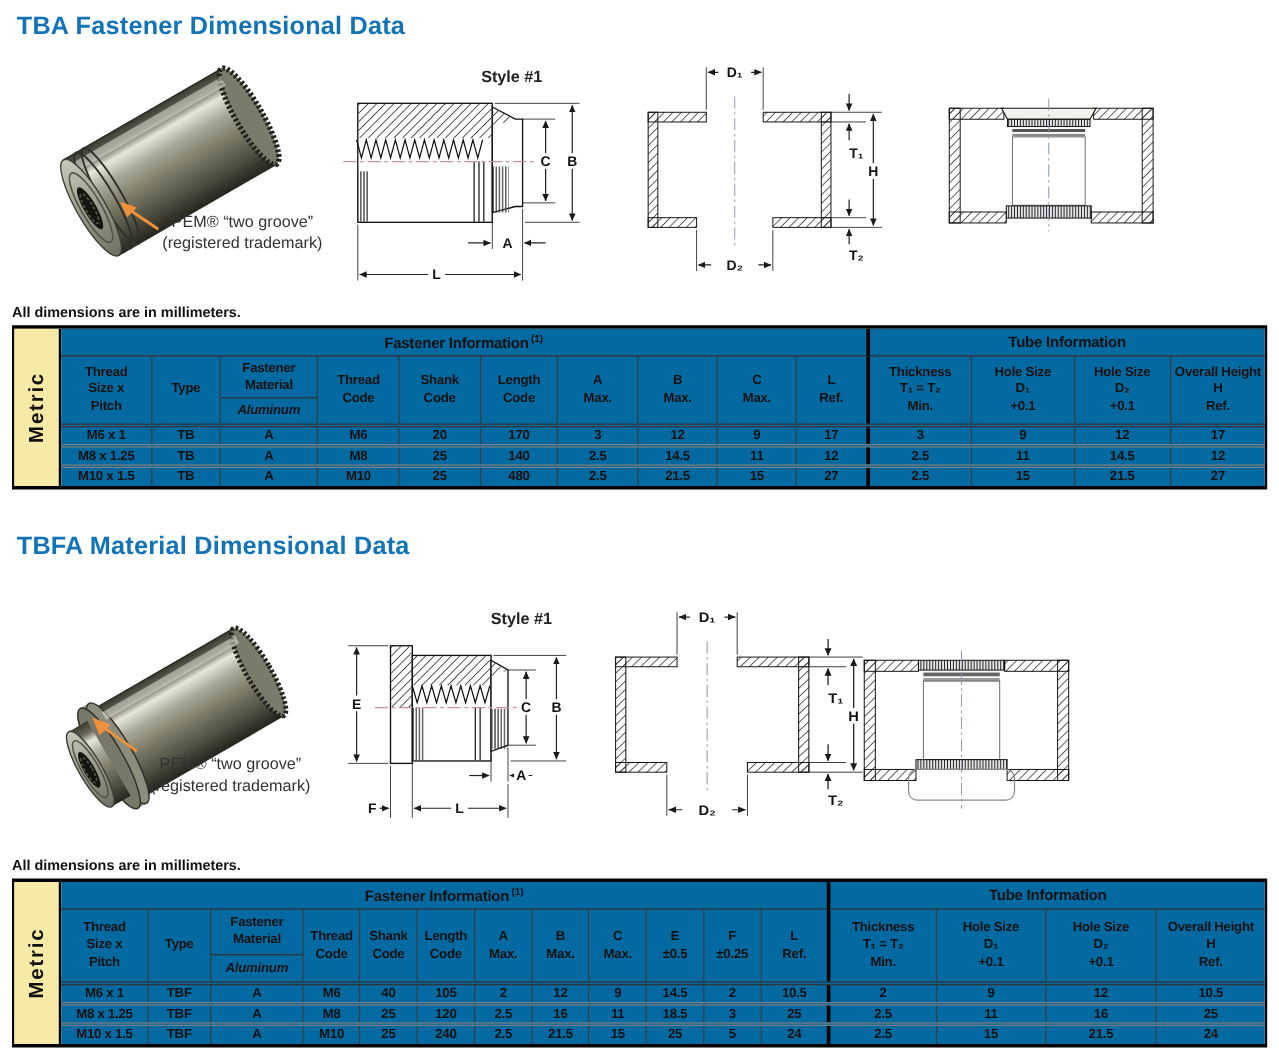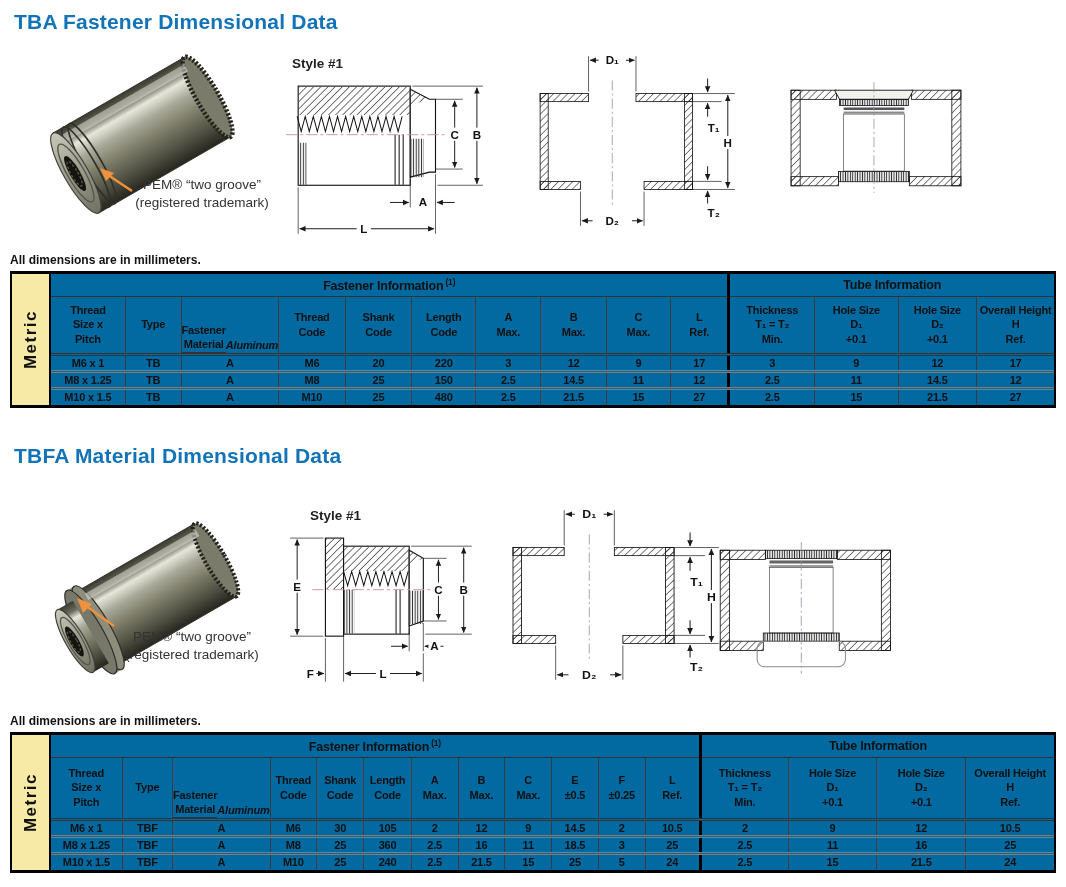--- a/index.html
+++ b/index.html
@@ -1,19 +1,19 @@
 <!DOCTYPE html>
 <html><head>
 <meta charset="utf-8">
 <style>
   html,body{margin:0;padding:0;background:#fff;}
   #page{position:relative;width:1066px;height:876px;background:#fff;overflow:hidden;
         font-family:"Liberation Sans",sans-serif;}
   .sec-title{position:absolute;font-size:21px;font-weight:bold;color:#1273B8;letter-spacing:.2px;white-space:nowrap;}
-  .style-label{position:absolute;font-size:13.5px;font-weight:bold;color:#222;text-align:left;}
+  .style-label{position:absolute;font-size:13.5px;font-weight:bold;color:#222;text-align:right;}
   .caption{position:absolute;font-size:13.5px;color:#333;text-align:center;line-height:1.35;}
   .note{position:absolute;font-size:12px;font-weight:bold;color:#111;}
   .abs{position:absolute;}
 
   
   .tblwrap{position:absolute;display:flex;border:2px solid #000;border-top-width:3px;border-bottom-width:3px;background:#fff;box-sizing:border-box;}
   .metric{width:37px;background:#F7E9A6;border-right:2px solid #000;display:flex;align-items:center;justify-content:center;}
   .metric span{writing-mode:vertical-rl;transform:rotate(180deg);font-weight:bold;font-size:17px;letter-spacing:1.5px;color:#111;}
   table.spec{flex:1;border-collapse:collapse;table-layout:fixed;background:#0369a1;}
   .spec th,.spec td{border-left:1px solid #3c3c3c;text-align:center;vertical-align:middle;
@@ -21,21 +21,21 @@
   .spec tr > *:first-child{border-left:none;}
   .spec .sep{border-left:3px solid #000 !important;margin-left:16px;}
   .spec tr.grp th{height:22px;font-size:12.5px;border-bottom:1px solid #333;}
   .spec tr.cols th{height:58px;font-size:11px;line-height:1.28;}
   .spec2 tr.cols th{height:62px;}
   .spec tbody td{height:17px;font-size:11px;border-top:3px double #333;}
   .spec tbody tr + tr td{border-top:3px double #7d7d7d;}
   .pre{white-space:pre-line;}
   .sup{font-size:8.5px;vertical-align:super;margin-left:2px;}
   th.mat{padding:0;}
-  .matwrap{display:flex;flex-direction:row;height:100%;min-height:56px;align-items:flex-end;}
+  .matwrap{display:flex;flex-direction:column;height:100%;min-height:56px;}
   .matwrap .mt{flex:1.7;display:flex;align-items:center;justify-content:center;border-bottom:1px solid #333;white-space:pre-line;line-height:1.28;}
   .matwrap .mb{flex:1;display:flex;align-items:center;justify-content:center;font-style:italic;}
 
   
   .ol{fill:#fff;stroke:#111;stroke-width:1.1;}
   .ln{stroke:#111;stroke-width:1;fill:none;}
   .ext{stroke:#222;stroke-width:0.7;fill:none;}
   .dim{stroke:#222;stroke-width:1;fill:none;}
   .cl{stroke:#c98f9d;stroke-width:0.9;stroke-dasharray:11 3 3 3;fill:none;}
   .clv{stroke:#8d96a8;stroke-width:0.8;stroke-dasharray:10 3 2 3;fill:none;}
@@ -278,37 +278,37 @@
 Ref.</th>
         </tr>
       </thead>
       <tbody>
         <tr>
           <td>M6 x 1</td>
             <td>TB</td>
             <td>A</td>
             <td>M6</td>
             <td>20</td>
-            <td>220</td>
+            <td>170</td>
             <td>3</td>
             <td>12</td>
             <td>9</td>
             <td>17</td>
             <td class="sep">3</td>
             <td>9</td>
             <td>12</td>
             <td>17</td>
         </tr>
         <tr>
           <td>M8 x 1.25</td>
             <td>TB</td>
             <td>A</td>
             <td>M8</td>
             <td>25</td>
-            <td>150</td>
+            <td>140</td>
             <td>2.5</td>
             <td>14.5</td>
             <td>11</td>
             <td>12</td>
             <td class="sep">2.5</td>
             <td>11</td>
             <td>14.5</td>
             <td>12</td>
         </tr>
         <tr>
@@ -574,40 +574,40 @@
 H
 Ref.</th>
         </tr>
       </thead>
       <tbody>
         <tr>
           <td>M6 x 1</td>
             <td>TBF</td>
             <td>A</td>
             <td>M6</td>
-            <td>30</td>
+            <td>40</td>
             <td>105</td>
             <td>2</td>
             <td>12</td>
             <td>9</td>
             <td>14.5</td>
             <td>2</td>
             <td>10.5</td>
             <td class="sep">2</td>
             <td>9</td>
             <td>12</td>
             <td>10.5</td>
         </tr>
         <tr>
           <td>M8 x 1.25</td>
             <td>TBF</td>
             <td>A</td>
             <td>M8</td>
             <td>25</td>
-            <td>360</td>
+            <td>120</td>
             <td>2.5</td>
             <td>16</td>
             <td>11</td>
             <td>18.5</td>
             <td>3</td>
             <td>25</td>
             <td class="sep">2.5</td>
             <td>11</td>
             <td>16</td>
             <td>25</td>

